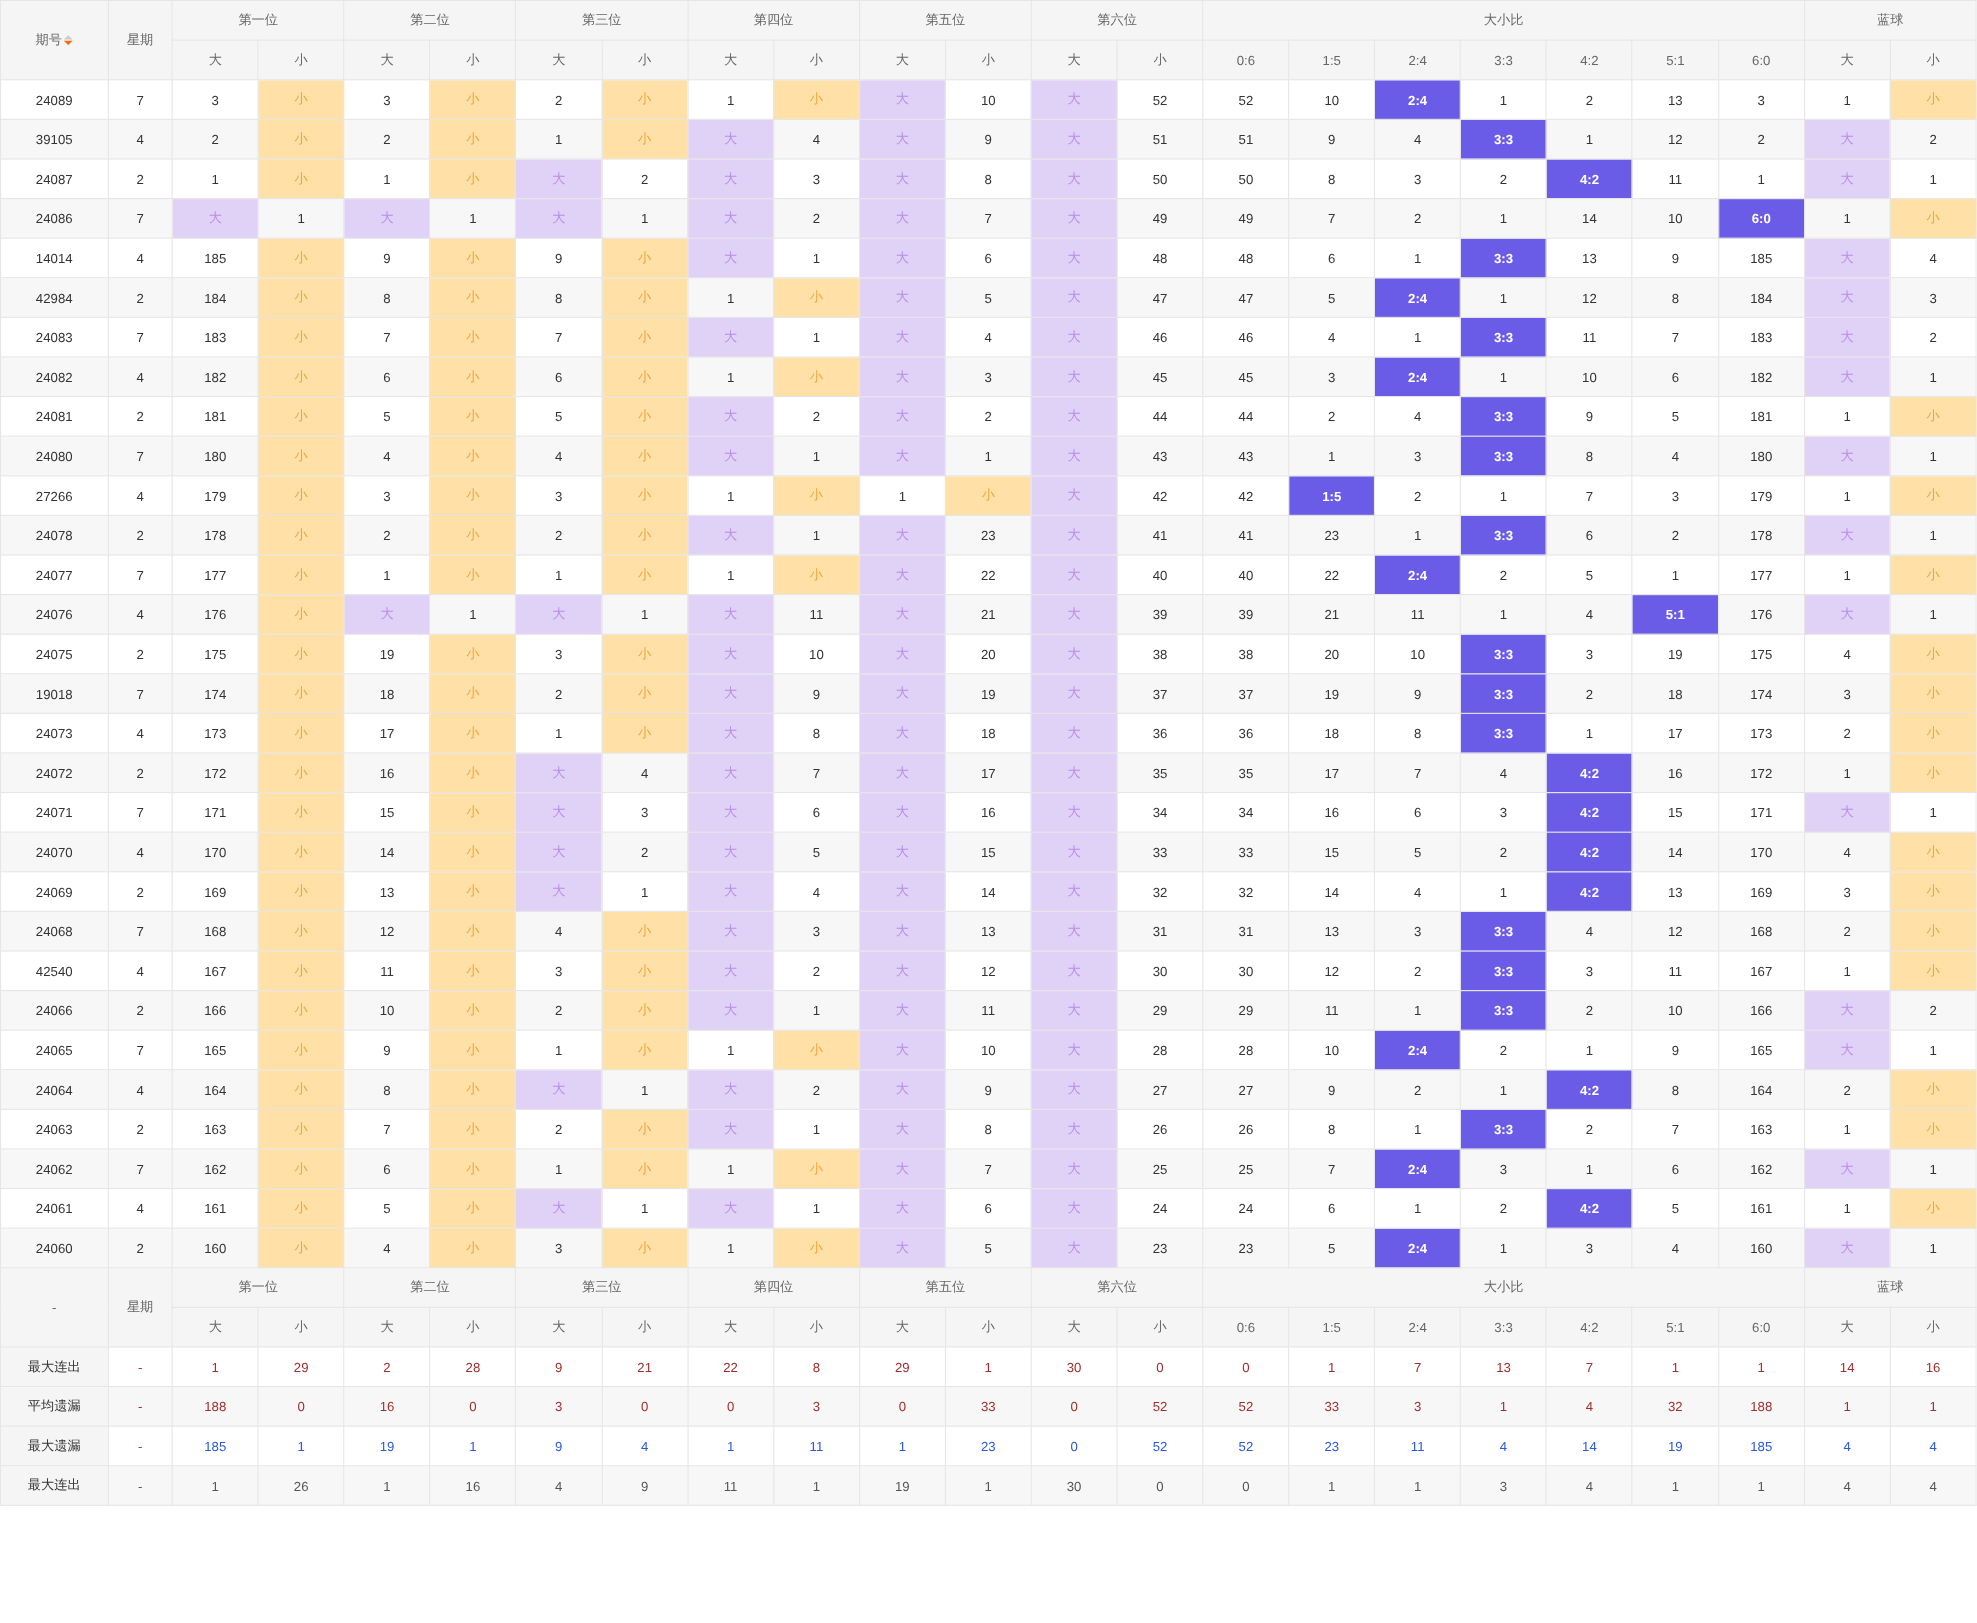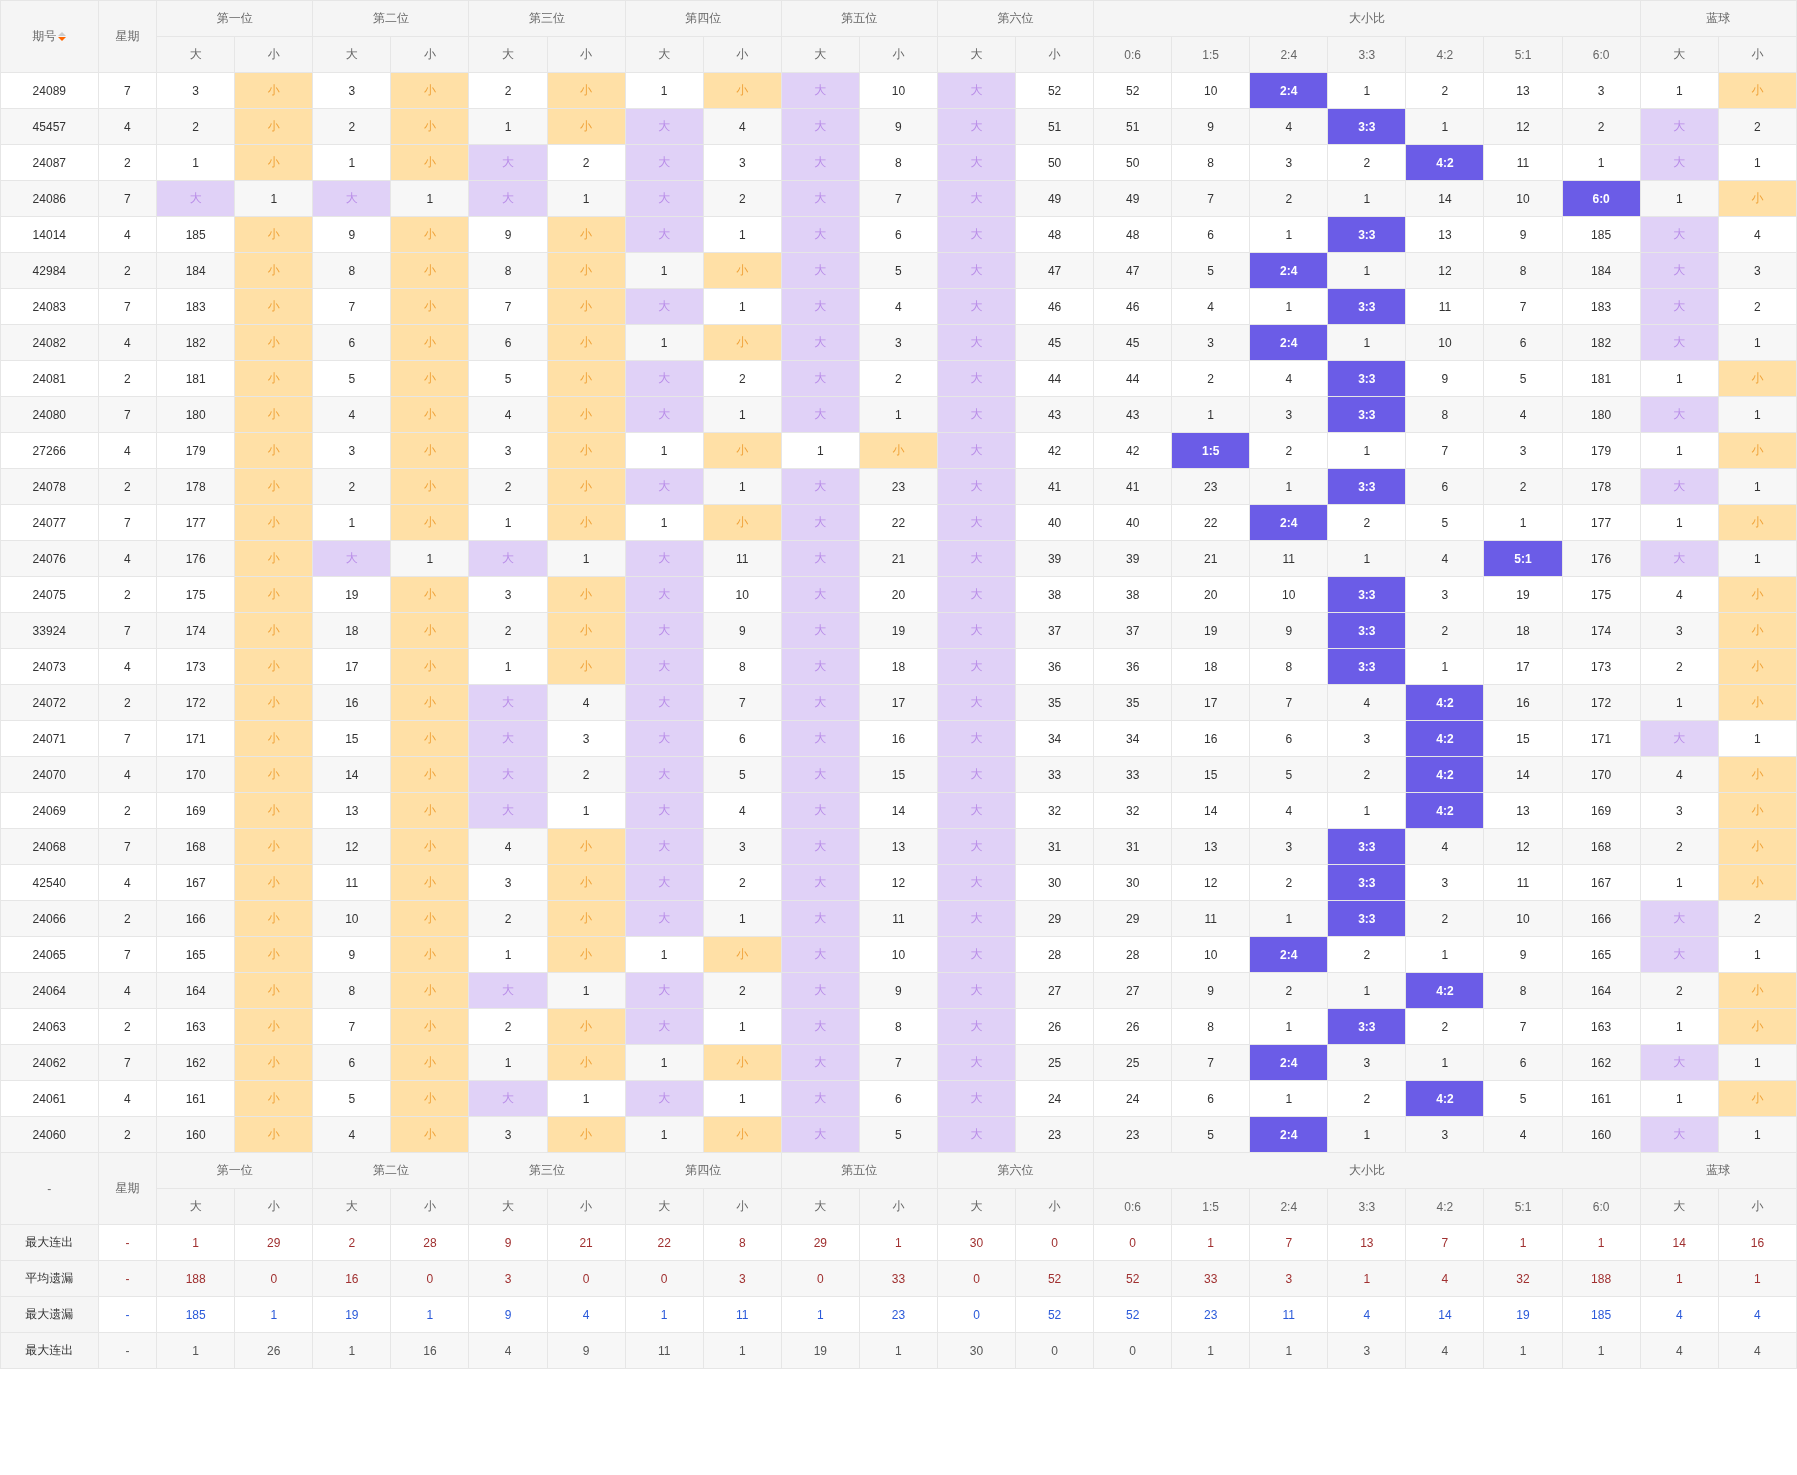--- a/index.html
+++ b/index.html
@@ -113,21 +113,21 @@
         <td>10</td>
         <td class="cell-ratio">2:4</td>
         <td>1</td>
         <td>2</td>
         <td>13</td>
         <td>3</td>
         <td>1</td>
         <td class="cell-xiao">小</td>
       </tr>
       <tr>
-        <td>45457</td>
+        <td>39105</td>
         <td>4</td>
         <td>2</td>
         <td class="cell-xiao">小</td>
         <td>2</td>
         <td class="cell-xiao">小</td>
         <td>1</td>
         <td class="cell-xiao">小</td>
         <td class="cell-da">大</td>
         <td>4</td>
         <td class="cell-da">大</td>
@@ -463,21 +463,21 @@
         <td>20</td>
         <td>10</td>
         <td class="cell-ratio">3:3</td>
         <td>3</td>
         <td>19</td>
         <td>175</td>
         <td>4</td>
         <td class="cell-xiao">小</td>
       </tr>
       <tr>
-        <td>33924</td>
+        <td>19018</td>
         <td>7</td>
         <td>174</td>
         <td class="cell-xiao">小</td>
         <td>18</td>
         <td class="cell-xiao">小</td>
         <td>2</td>
         <td class="cell-xiao">小</td>
         <td class="cell-da">大</td>
         <td>9</td>
         <td class="cell-da">大</td>

